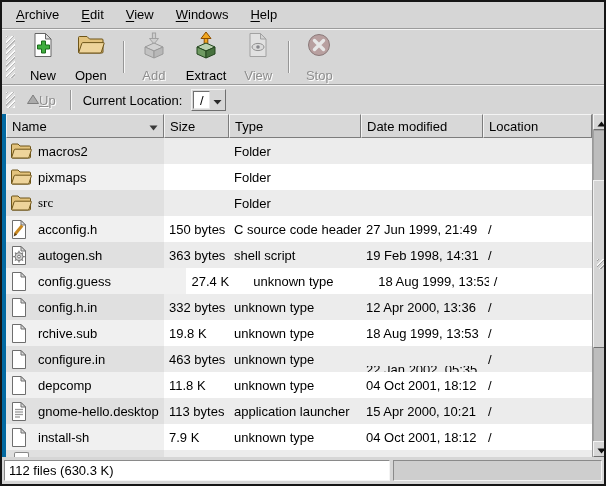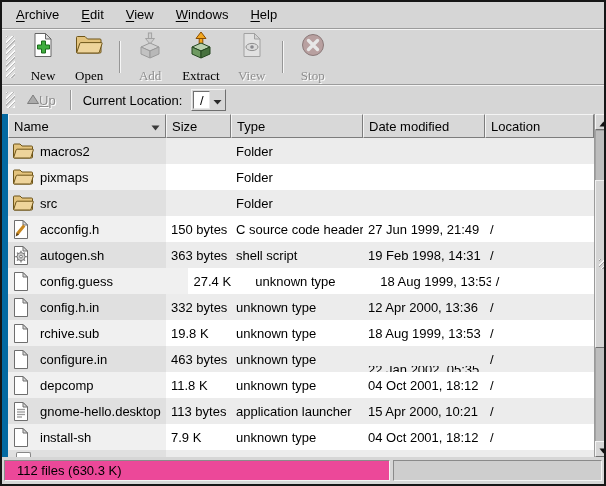--- a/index.html
+++ b/index.html
@@ -14,38 +14,38 @@
   .menu-item{padding:0 11px;line-height:26px;cursor:default;}
   .menu-item u{text-decoration:underline;text-underline-offset:2px;}
   .hdiv{flex:0 0 auto;height:2px;box-sizing:border-box;border-top:1px solid #9c9c9c;border-bottom:1px solid #f4f4f4;}
   
   .toolbar{height:54px;flex:0 0 auto;display:flex;align-items:center;padding:2px 4px 2px 2px;box-sizing:border-box;}
   .grip{align-self:stretch;width:9px;margin:4px 5px 4px 2px;flex:0 0 auto;
     background:repeating-linear-gradient(135deg,#fafafa 0 1px,#b6b6b6 1px 2px,#dedede 2px 4px);}
   .tb-btn{display:flex;flex-direction:column;align-items:center;justify-content:center;
     padding:2px 7px;margin:0 2px;background:none;border:none;font:inherit;color:#000;}
   .tb-icon{width:28px;height:28px;display:block;flex:0 0 auto;}
-  .tb-label{margin-top:9px;line-height:15px;white-space:nowrap;font-family:Liberation Serif, serif;}
+  .tb-label{margin-top:9px;line-height:15px;white-space:nowrap;}
   .tb-btn.disabled .tb-label{color:#8e8e8e;text-shadow:1px 1px 0 #fff;}
   .tb-btn.disabled .tb-icon{opacity:.55;filter:grayscale(.45) contrast(.92);}
   .vsep{width:1px;height:32px;background:#969696;box-shadow:1px 0 0 #f6f6f6;margin:0 7px;flex:0 0 auto;align-self:center;}
   
   .locbar{height:28px;flex:0 0 auto;display:flex;align-items:center;padding:2px 4px 2px 2px;box-sizing:border-box;}
   .locbar .vsep{height:20px;}
   .up-btn{display:flex;align-items:center;padding:2px 7px;background:none;border:none;font:inherit;}
   .up-btn.disabled{color:#8e8e8e;text-shadow:1px 1px 0 #fff;}
   .up-btn u{text-decoration:underline;}
   .loc-label{margin:0 9px 0 5px;white-space:nowrap;}
   .combo{display:flex;align-items:stretch;height:22px;box-sizing:border-box;border:1px solid;
     border-color:#f2f2f2 #6f6f6f #6f6f6f #f2f2f2;background:#d6d6d6;padding:1px;}
   .combo-entry{width:15px;background:#fff;border:1px solid;border-color:#6f6f6f #e8e8e8 #e8e8e8 #6f6f6f;
     display:flex;align-items:center;justify-content:center;}
   .combo-btn{width:14px;display:flex;align-items:center;justify-content:center;background:#d6d6d6;border:none;}
   
-  .list-wrap{flex:1 1 auto;display:flex;min-height:0;background:#14532d;border-left:6px solid #0369a1;}
+  .list-wrap{flex:1 1 auto;display:flex;min-height:0;background:#14532d;border-left:4px solid #0369a1;}
   .list-main{width:586px;flex:0 0 auto;display:flex;flex-direction:column;min-height:0;}
   .list-header{display:flex;height:24px;flex:0 0 auto;}
   .hcell{box-sizing:border-box;height:24px;background:#d8d8d8;border:1px solid;
     border-color:#f4f4f4 #7c7c7c #7c7c7c #f4f4f4;display:flex;align-items:center;
     padding:0 5px;white-space:nowrap;overflow:hidden;}
   .hcell .spacer{flex:1;}
   .list-rows{flex:1 1 auto;overflow:hidden;background:#fff;display:flex;flex-direction:column;}
   .row{display:flex;height:26px;flex:0 0 auto;align-items:stretch;}
   .cell{box-sizing:border-box;display:flex;align-items:center;padding:0 5px;white-space:nowrap;overflow:hidden;}
   .name-cell{gap:6px;padding-left:4px;}
@@ -65,21 +65,21 @@
     display:flex;align-items:center;justify-content:center;padding:0;}
   .trough{flex:1;position:relative;background:#bdbdbd;box-shadow:inset 1px 1px 0 #a2a2a2;}
   .thumb{position:absolute;left:0;right:0;top:50px;height:168px;background:#d4d4d4;
     box-sizing:border-box;border:1px solid;border-color:#f0f0f0 #707070 #707070 #f0f0f0;
     display:flex;align-items:center;justify-content:center;}
   .thumb-grip{width:8px;height:10px;
     background:repeating-linear-gradient(135deg,#f6f6f6 0 1px,#a0a0a0 1px 2px,#d4d4d4 2px 4px);}
   
   .statusbar{height:27px;flex:0 0 auto;display:flex;align-items:center;gap:3px;padding:2px 2px 3px 2px;box-sizing:border-box;}
   .status-frame{flex:0 0 386px;height:21px;box-sizing:border-box;border:1px solid;
-    border-color:#8a8a8a #f4f4f4 #f4f4f4 #8a8a8a;display:flex;align-items:center;padding-left:12px;background:#ec4899;}
+    border-color:#8a8a8a #f4f4f4 #f4f4f4 #8a8a8a;display:flex;align-items:center;padding-left:4px;background:#ffffff;}
   .status-right{flex:1;height:21px;box-sizing:border-box;border:1px solid;
     border-color:#8a8a8a #f4f4f4 #f4f4f4 #8a8a8a;background:#cecece;}
 </style>
 </head>
 <body>
 
 <div class="window">
 
   <div class="menubar" id="menubar">
       <div class="menu-item"><u>A</u>rchive</div>
@@ -214,21 +214,21 @@
     <path d="M1.7 16.4 L4.1 9 Q4.4 8.2 5.2 8.2 H20.6 Q21.6 8.2 21.3 9.1 L19.1 15.9 Q18.8 17 17.8 17 H2.5 Q1.8 17 1.7 16.4 Z" fill="#eed49b" stroke="#6e5519"></path>
   </svg></span>
               <span>pixmaps</span>
             </div>
             <div class="cell" style="width: 65px;"></div>
             <div class="cell" style="width: 132px;">Folder</div>
             <div class="cell" style="width: 122px;"></div>
             <div class="cell" style="width: 109px;"></div>
           </div>
           <div class="row even">
-            <div class="cell name-cell" style="width: 158px;">
+            <div class="cell name-cell" style="width: 158px; font-family: Liberation Serif, serif;">
               <span class="fi"><svg width="22" height="20" viewBox="0 0 22 20">
     <path d="M1.5 6 V4 Q1.5 3 2.5 3 H8 L10 5 H19.5 Q20.5 5 20.5 6 V16 Q20.5 17 19.5 17 H2.5 Q1.5 17 1.5 16 Z" fill="#e3c37d" stroke="#6e5519"></path>
     <path d="M1.7 16.4 L4.1 9 Q4.4 8.2 5.2 8.2 H20.6 Q21.6 8.2 21.3 9.1 L19.1 15.9 Q18.8 17 17.8 17 H2.5 Q1.8 17 1.7 16.4 Z" fill="#eed49b" stroke="#6e5519"></path>
   </svg></span>
               <span>src</span>
             </div>
             <div class="cell" style="width: 65px;"></div>
             <div class="cell" style="width: 132px;">Folder</div>
             <div class="cell" style="width: 122px;"></div>
             <div class="cell" style="width: 109px;"></div>

